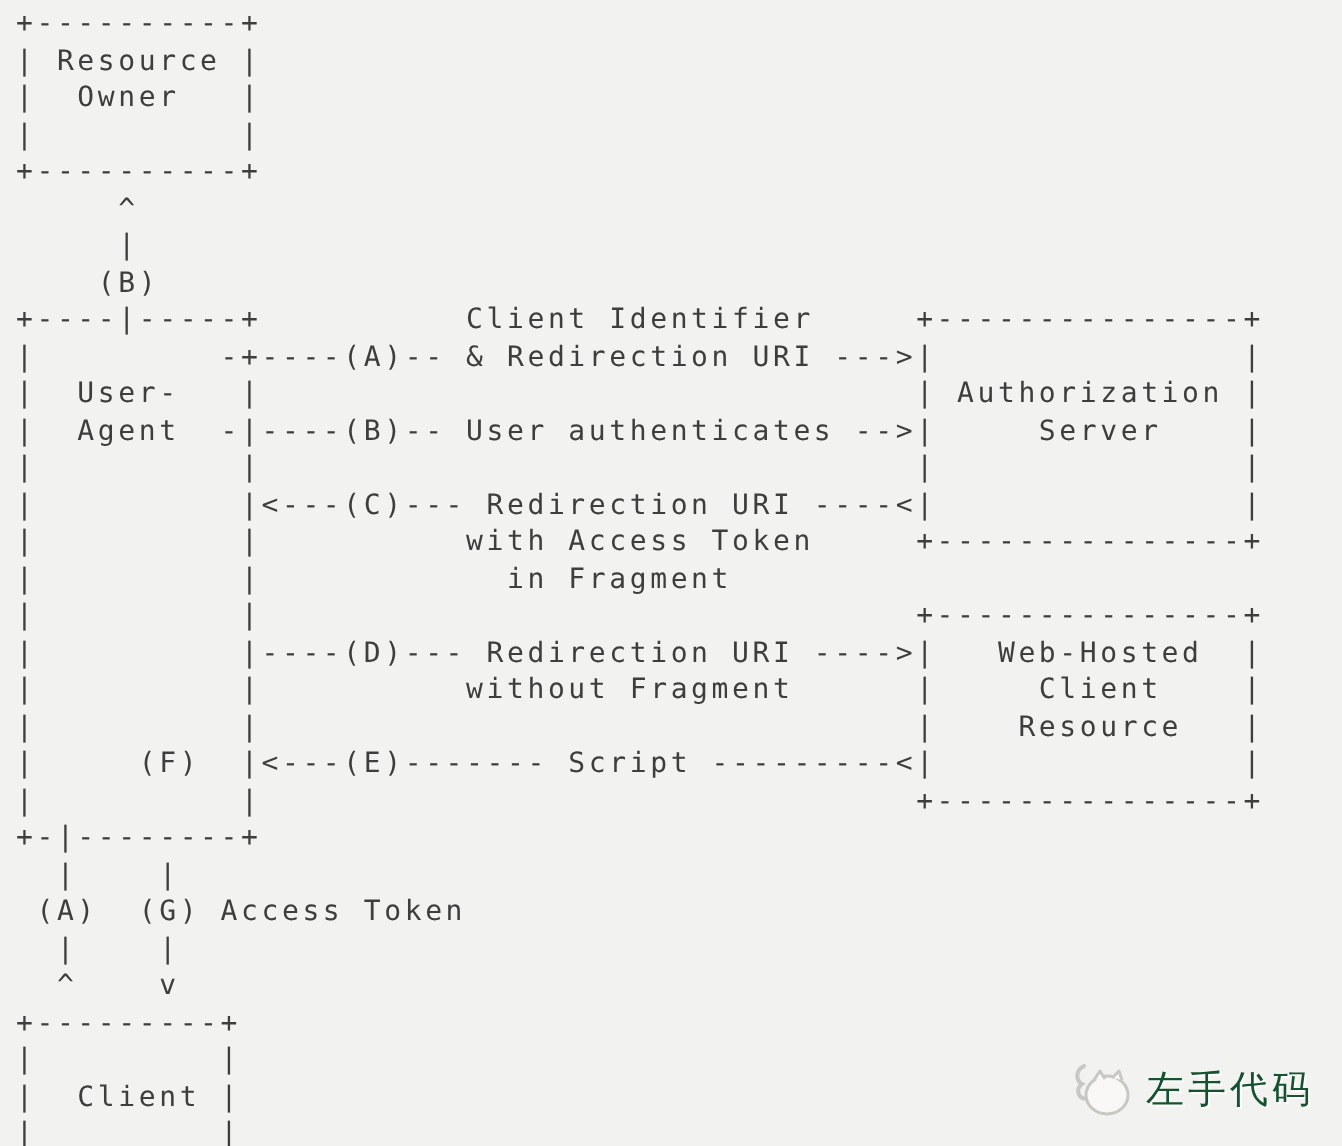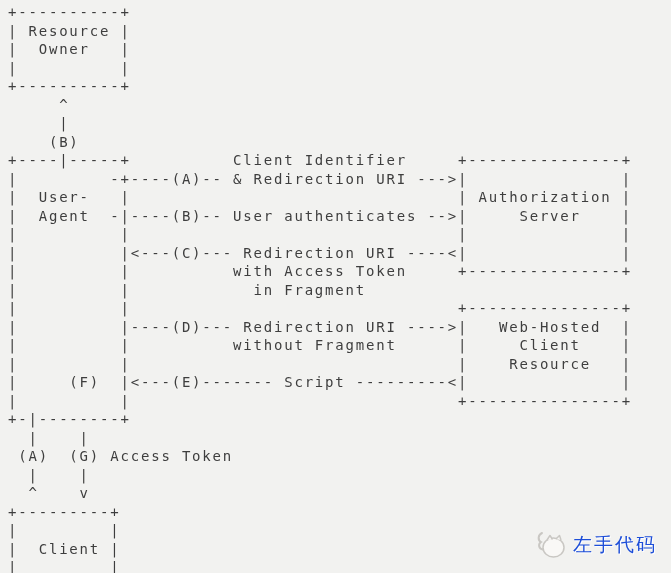--- a/index.html
+++ b/index.html
@@ -92,16 +92,16 @@
 +---------+</pre>
 
   <div class="watermark">
     <span class="wm-logo">
       <svg width="32" height="30" viewBox="0 0 32 30" xmlns="http://www.w3.org/2000/svg">
         <path d="M7 3 C3 5 2.5 10 6 12 C3 14 3.5 19 8 19.5" fill="none" stroke="#c9c7c3" stroke-width="2" stroke-linecap="round"></path>
         <ellipse cx="18.5" cy="17.5" rx="10.5" ry="9.5" fill="#f9f8f6" stroke="#c9c7c3" stroke-width="1.5"></ellipse>
         <path d="M12 10 L15 5.5 L17.5 9.5 M21 9 L24.5 5.5 L26 10" fill="#f9f8f6" stroke="#c9c7c3" stroke-width="1.5" stroke-linejoin="round"></path>
       </svg>
     </span>
-    <span class="wm-text" style="color: #1d4ed8;">左手代码</span>
+    <span class="wm-text" style="color: #14532d;">左手代码</span>
   </div>
 
 </div>
 
 </body></html>

